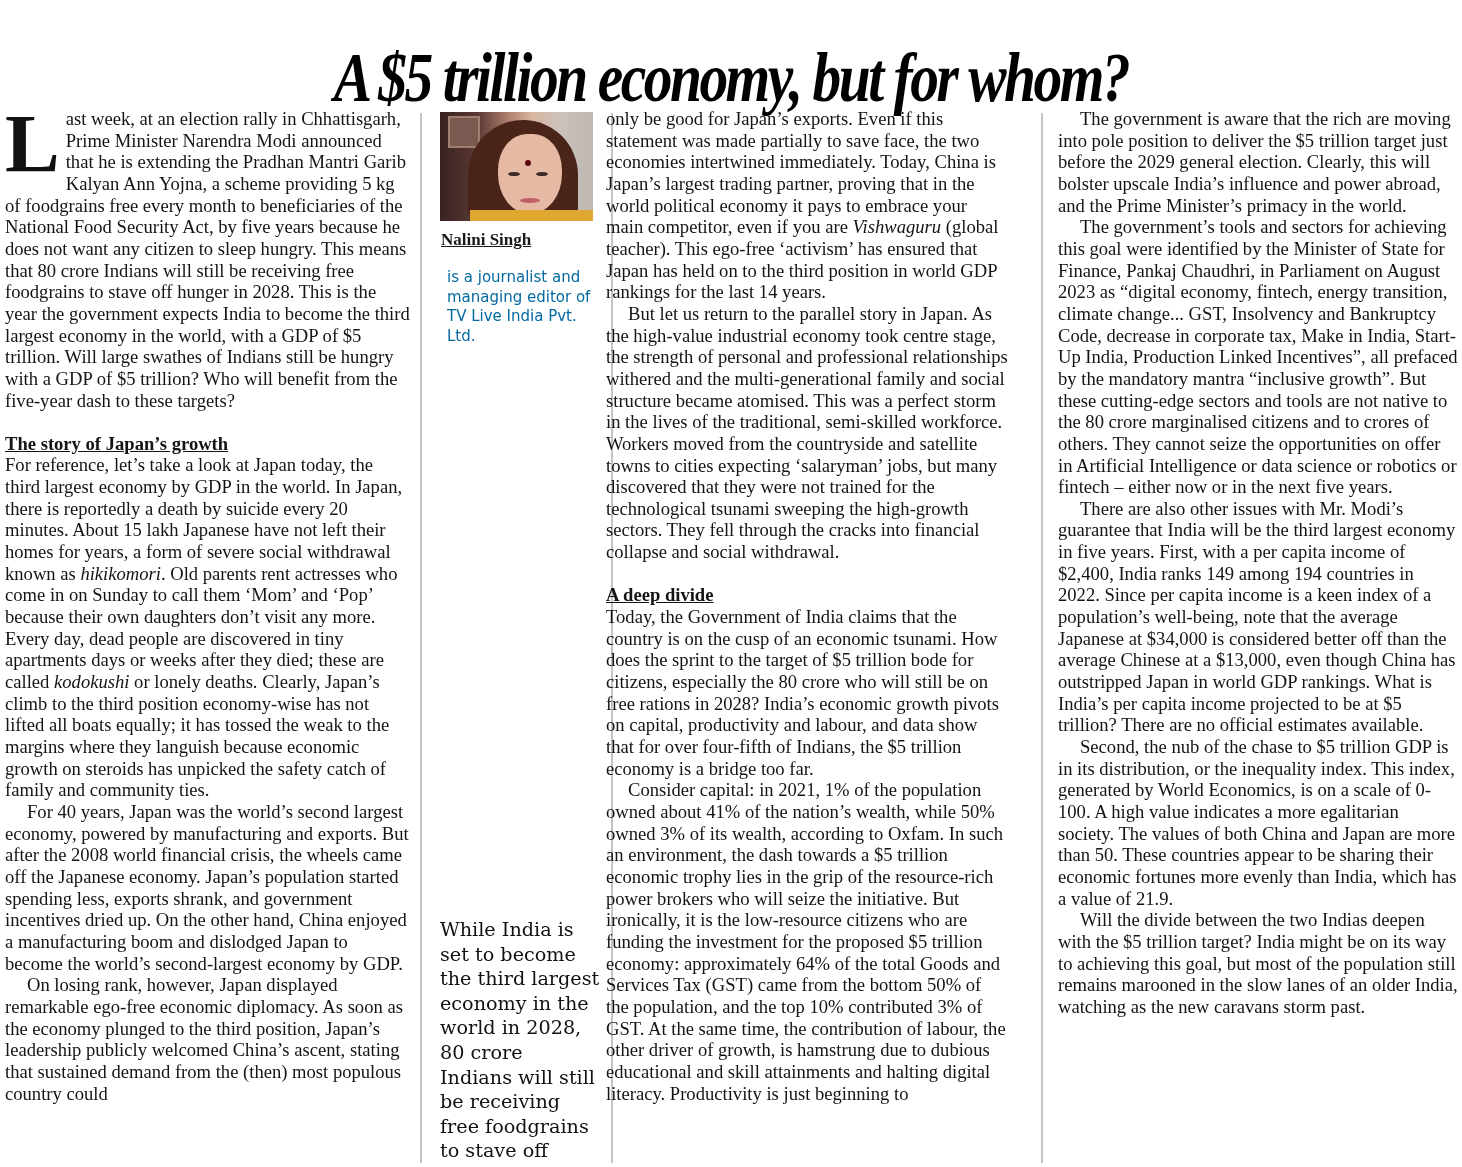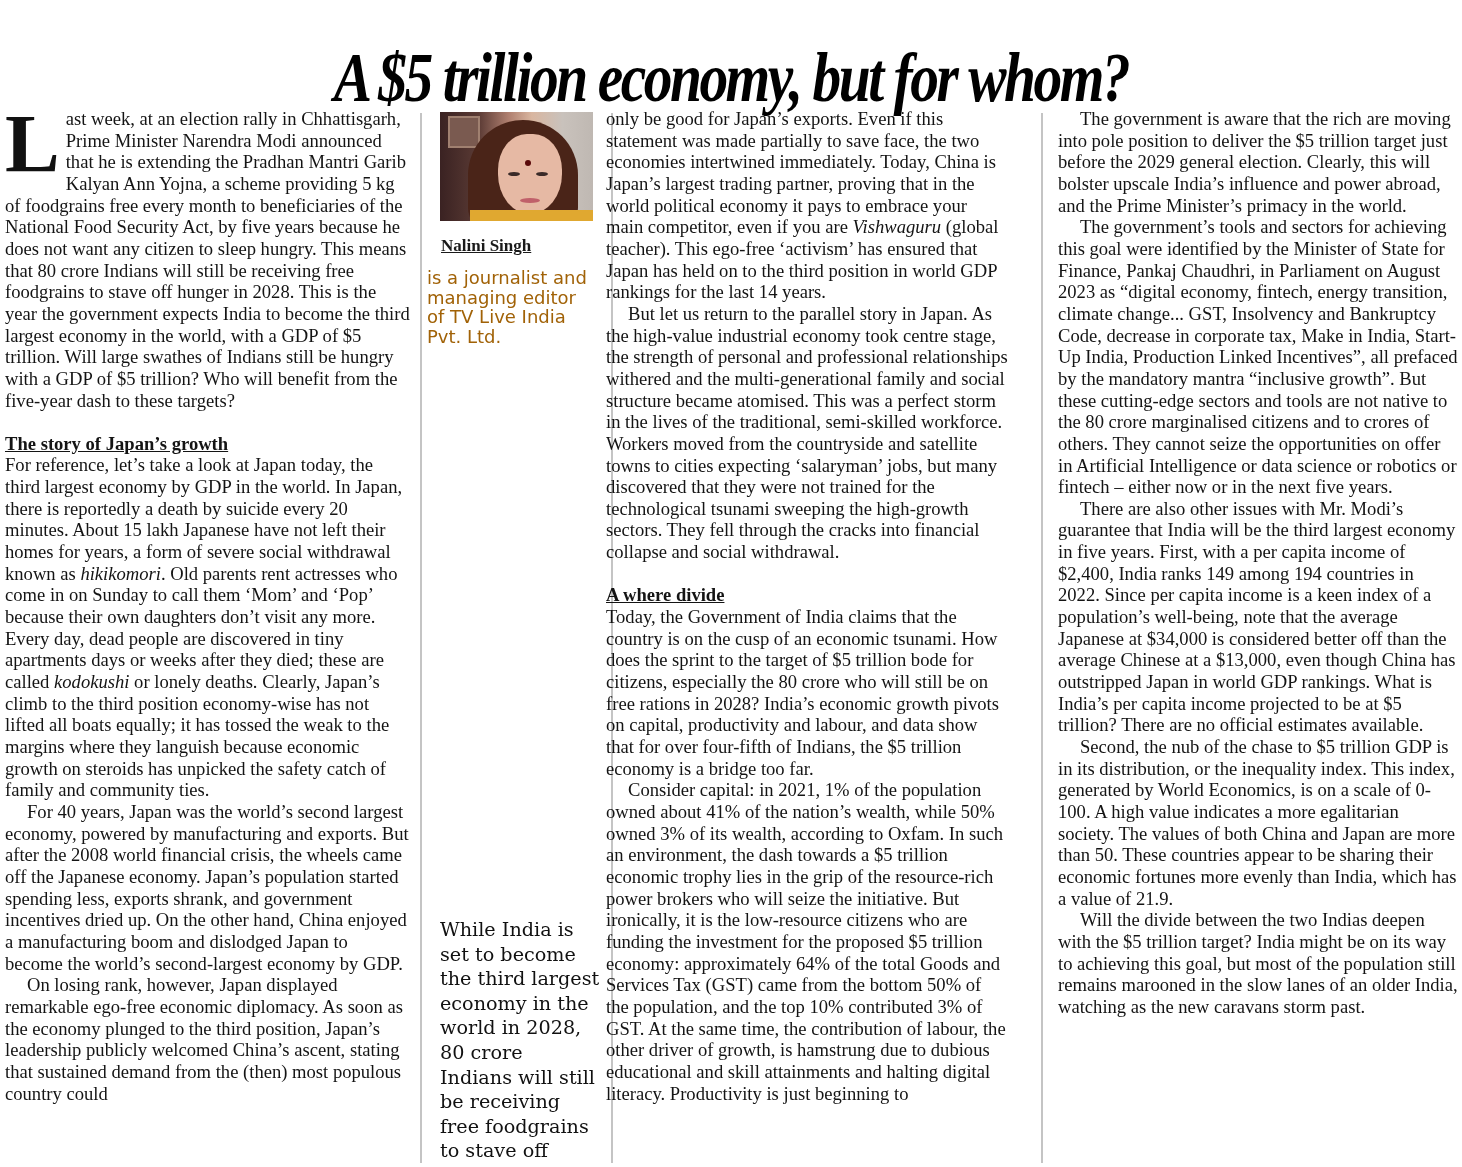--- a/index.html
+++ b/index.html
@@ -78,28 +78,28 @@
   .author-photo .lips {
     position: absolute; left: 80px; top: 86px; width: 20px; height: 5px; border-radius: 50%; background: #c0606a;
   }
   .author-photo .frame {
     position: absolute; left: 8px; top: 4px; width: 28px; height: 28px; background: #7a5a50; border: 2px solid #a08070;
   }
   .author-photo .shirt {
     position: absolute; left: 30px; top: 98px; width: 123px; height: 14px; background: #e0a830;
   }
   .author-name {
-    position: absolute; left: 441px; top: 236px;
+    position: absolute; left: 441px; top: 230px;
     font-family: "Liberation Serif", serif; font-weight: bold;
     font-size: 17px; text-decoration: underline; color: #1a1a1a;
   }
   .author-bio {
-    position: absolute; left: 427px; top: 268px; width: 160px;
+    position: absolute; left: 447px; top: 268px; width: 160px;
     font-family: "DejaVu Sans", "Liberation Sans", sans-serif;
-    font-size: 18px; line-height: 19.5px; color: #a16207;
+    font-size: 15px; line-height: 19.5px; color: #0369a1;
   }
   .pullquote {
     position: absolute; left: 440px; top: 918px; width: 160px;
     font-family: "DejaVu Serif", "Liberation Serif", serif;
     font-size: 19.2px; line-height: 24.6px; color: #111;
   }
 </style>
 </head>
 <body>
 
@@ -127,21 +127,21 @@
 </div>
 <div class="author-name">Nalini Singh</div>
 <div class="author-bio">is a journalist and managing editor of TV Live India Pvt. Ltd.</div>
 <div class="pullquote">While India is set to become the third largest economy in the world in 2028, 80 crore Indians will still be receiving free foodgrains to stave off hunger</div>
 
 <div class="divider d2"></div>
 
 <div class="col col3">
   <p><span>only be good for Japan’s exports. Even if this statement was made partially to save face, the two economies intertwined immediately. Today, China is Japan’s largest trading partner, proving that in the world political economy it pays to embrace your main competitor, even if you are </span><i>Vishwaguru</i><span> (global teacher). This ego-free ‘activism’ has ensured that Japan has held on to the third position in world GDP rankings for the last 14 years.</span></p>
   <p class="indent">But let us return to the parallel story in Japan. As the high-value industrial economy took centre stage, the strength of personal and professional relationships withered and the multi-generational family and social structure became atomised. This was a perfect storm in the lives of the traditional, semi-skilled workforce. Workers moved from the countryside and satellite towns to cities expecting ‘salaryman’ jobs, but many discovered that they were not trained for the technological tsunami sweeping the high-growth sectors. They fell through the cracks into financial collapse and social withdrawal.</p>
-  <p class="subhead">A where divide</p>
+  <p class="subhead">A deep divide</p>
   <p>Today, the Government of India claims that the country is on the cusp of an economic tsunami. How does the sprint to the target of $5 trillion bode for citizens, especially the 80 crore who will still be on free rations in 2028? India’s economic growth pivots on capital, productivity and labour, and data show that for over four-fifth of Indians, the $5 trillion economy is a bridge too far.</p>
   <p class="indent">Consider capital: in 2021, 1% of the population owned about 41% of the nation’s wealth, while 50% owned 3% of its wealth, according to Oxfam. In such an environment, the dash towards a $5 trillion economic trophy lies in the grip of the resource-rich power brokers who will seize the initiative. But ironically, it is the low-resource citizens who are funding the investment for the proposed $5 trillion economy: approximately 64% of the total Goods and Services Tax (GST) came from the bottom 50% of the population, and the top 10% contributed 3% of GST. At the same time, the contribution of labour, the other driver of growth, is hamstrung due to dubious educational and skill attainments and halting digital literacy. Productivity is just beginning to</p>
 </div>
 
 <div class="divider d3"></div>
 
 <div class="col col4">
   <p class="indent">The government is aware that the rich are moving into pole position to deliver the $5 trillion target just before the 2029 general election. Clearly, this will bolster upscale India’s influence and power abroad, and the Prime Minister’s primacy in the world.</p>
   <p class="indent">The government’s tools and sectors for achieving this goal were identified by the Minister of State for Finance, Pankaj Chaudhri, in Parliament on August 2023 as “digital economy, fintech, energy transition, climate change... GST, Insolvency and Bankruptcy Code, decrease in corporate tax, Make in India, Start-Up India, Production Linked Incentives”, all prefaced by the mandatory mantra “inclusive growth”. But these cutting-edge sectors and tools are not native to the 80 crore marginalised citizens and to crores of others. They cannot seize the opportunities on offer in Artificial Intelligence or data science or robotics or fintech – either now or in the next five years.</p>
   <p class="indent">There are also other issues with Mr. Modi’s guarantee that India will be the third largest economy in five years. First, with a per capita income of $2,400, India ranks 149 among 194 countries in 2022. Since per capita income is a keen index of a population’s well-being, note that the average Japanese at $34,000 is considered better off than the average Chinese at a $13,000, even though China has outstripped Japan in world GDP rankings. What is India’s per capita income projected to be at $5 trillion? There are no official estimates available.</p>

